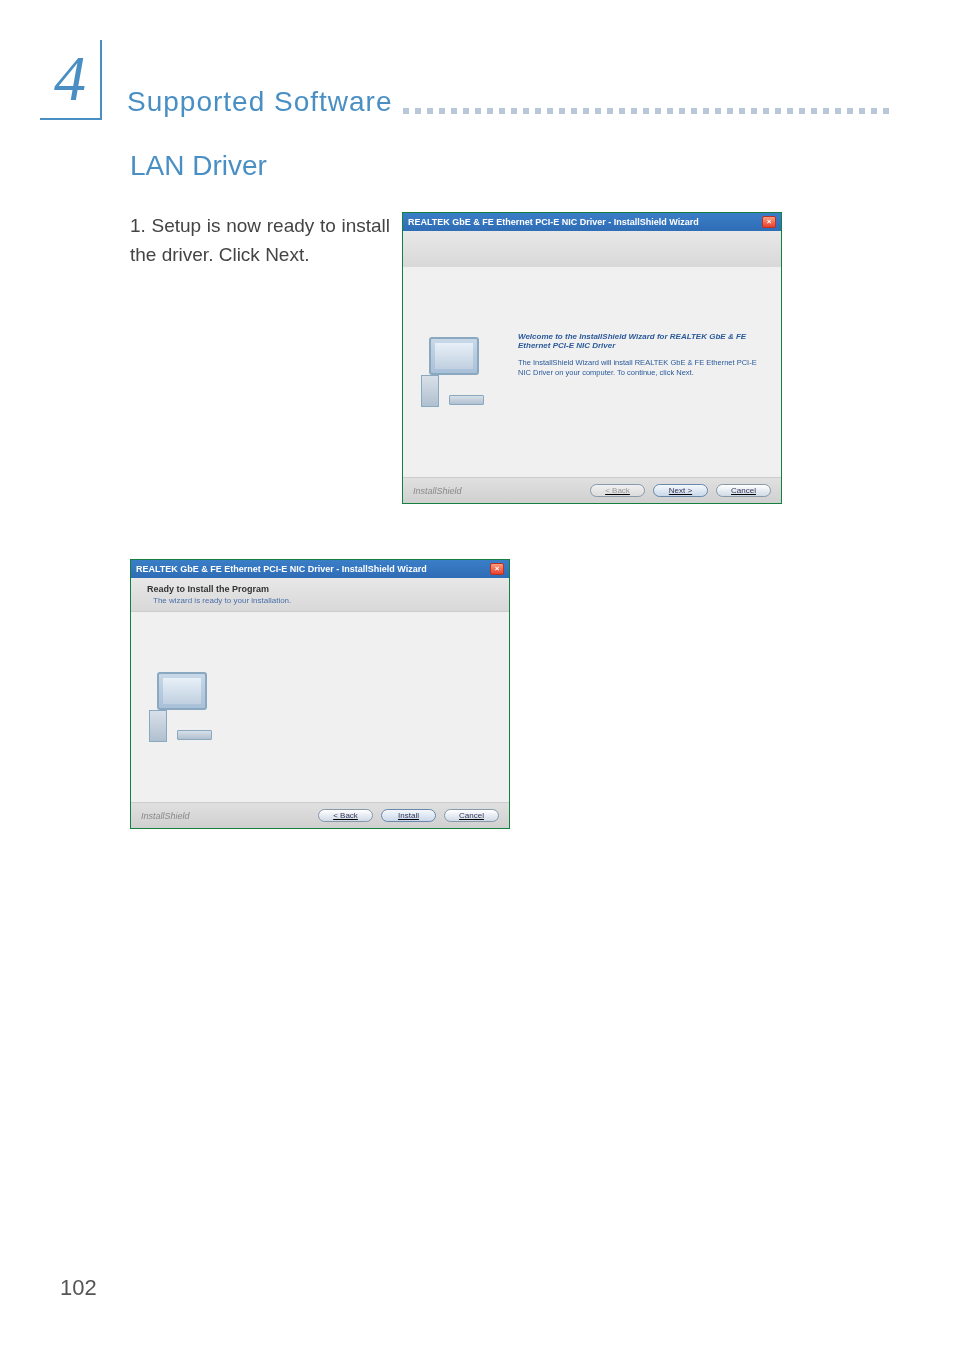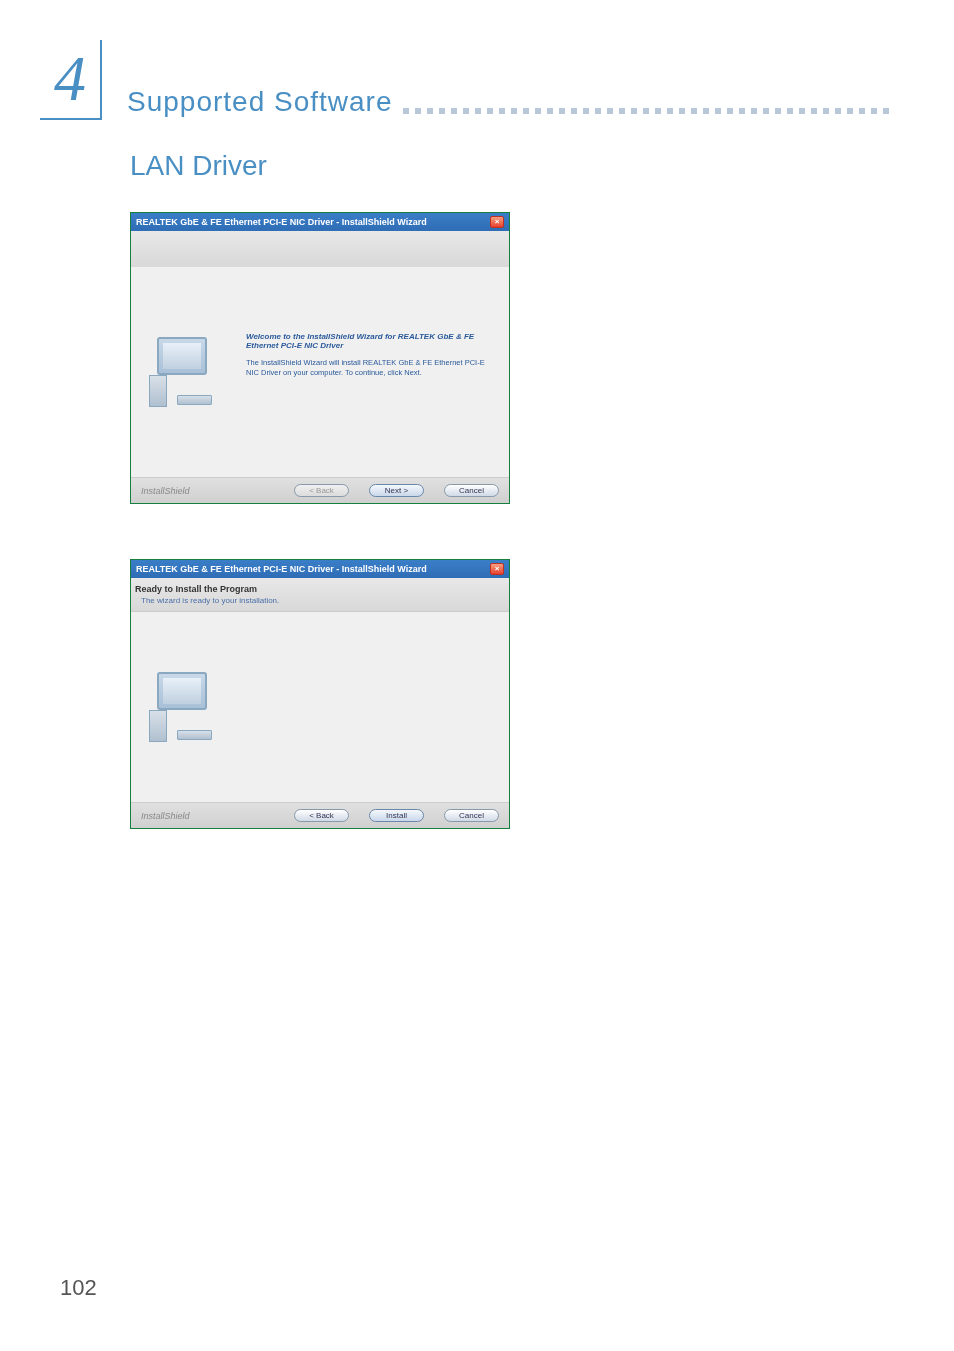--- a/index.html
+++ b/index.html
@@ -116,21 +116,21 @@
       border: 1px solid #c03020;
       border-radius: 2px;
       color: #fff;
       font-size: 8px;
       line-height: 10px;
       text-align: center;
       font-weight: bold;
     }
     .dialog-subheader {
       background: linear-gradient(to bottom, #e8e8e8, #d8d8d8);
-      padding: 6px 4px;
+      padding: 6px 16px;
       border-bottom: 1px solid #ccc;
       font-size: 9px;
     }
     .dialog-subheader .sub-title {
       font-weight: bold;
       color: #333;
     }
     .dialog-subheader .sub-desc {
       color: #4a6fa8;
       font-size: 8px;
@@ -229,21 +229,22 @@
       border-top: 1px solid #ccc;
     }
     .install-shield-label {
       color: #888;
       font-size: 9px;
       font-style: italic;
     }
     .footer-buttons {
       margin-left: auto;
       display: flex;
-      gap: 20px;
+      gap: 8px;
+      text-decoration: underline;
     }
     .wiz-btn {
       min-width: 55px;
       padding: 1px 8px;
       font-size: 8px;
       border: 1px solid #8899aa;
       border-radius: 8px;
       background: linear-gradient(to bottom, #ffffff, #d0dae6);
       color: #335;
       text-align: center;
@@ -277,20 +278,24 @@
     <div class="chapter-num">4</div>
   </div>
   <div class="chapter-title">Supported Software</div>
   <div class="dotted-line"></div>
 </div>
 
 <div class="content">
   <div class="section-title">LAN Driver</div>
 
   <div class="step-row">
+    <div class="step-text-col">
+      <span class="num">1.</span>
+      <span>Setup is now ready to install the driver. Click Next.</span>
+    </div>
     <div class="step-image-col">
       <div class="dialog">
         <div class="dialog-titlebar">
           <span>REALTEK GbE &amp; FE Ethernet PCI-E NIC Driver - InstallShield Wizard</span>
           <span class="close-btn">×</span>
         </div>
         <div class="dialog-banner-gray"></div>
         <div class="dialog-body tall">
           <div class="dialog-left">
             <div class="computer-icon">

